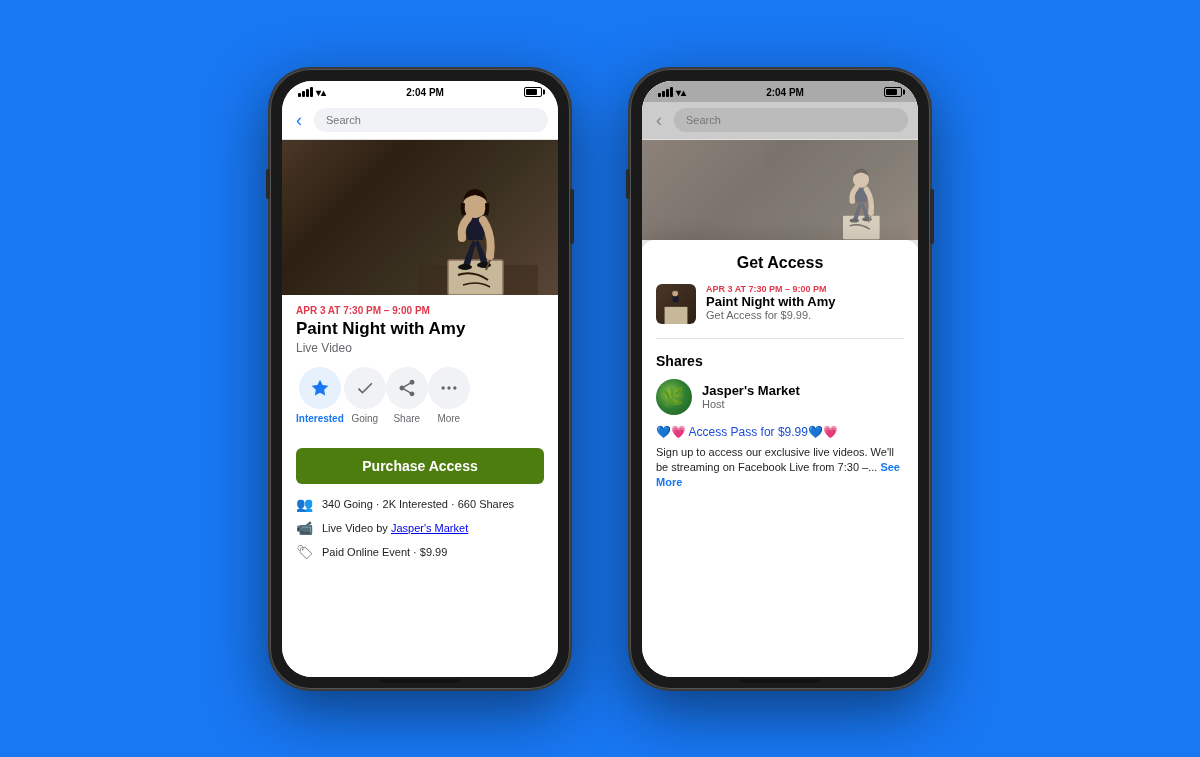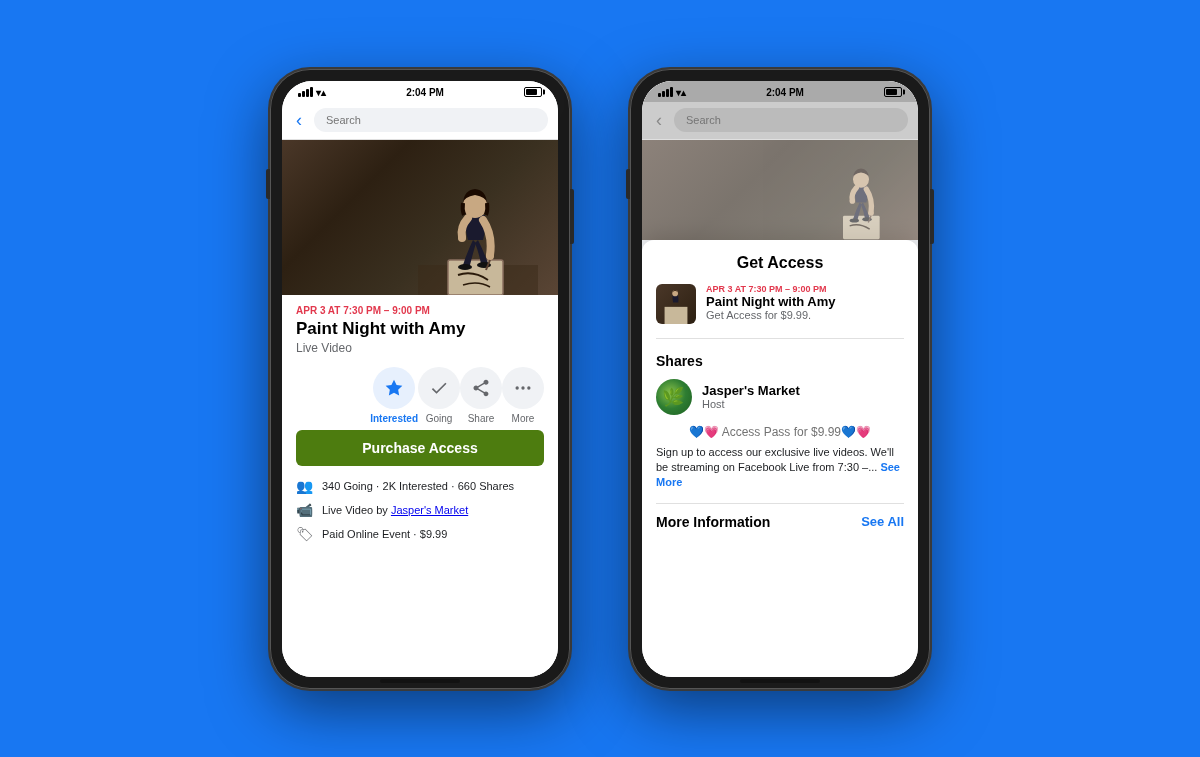--- a/index.html
+++ b/index.html
@@ -220,22 +220,22 @@
 
     .event-subtitle {
       font-size: 12px;
       color: #65676b;
       margin-bottom: 12px;
     }
 
     
     .action-row {
       display: flex;
-      justify-content: flex-end;
-      margin-bottom: 6px;
+      justify-content: flex-start;
+      margin-bottom: 24px;
     }
 
     .action-btn {
       display: flex;
       flex-direction: column;
       align-items: center;
       gap: 4px;
       cursor: pointer;
     }
 
@@ -383,23 +383,22 @@
       color: #000;
     }
 
     .host-label {
       font-size: 11px;
       color: #65676b;
     }
 
     .access-pass-row {
       font-size: 12px;
-      color: #737373;
+      color: #1d4ed8;
       margin-bottom: 6px;
-      text-align: center;
     }
 
     .modal-description {
       font-size: 11px;
       color: #1c1e21;
       line-height: 1.4;
       margin-bottom: 12px;
     }
 
     .see-more {
@@ -674,22 +673,18 @@
         <div class="access-pass-row">
           <span>💙💗 Access Pass for $9.99💙💗</span>
         </div>
 
         <div class="modal-description">
           <span>Sign up to access our exclusive live videos. We'll be streaming on Facebook Live from 7:30 –...</span>
           <span class="see-more"> </span>
           <span class="see-more-link">See More</span>
         </div>
 
-        <div class="more-info-row">
-          <span class="more-info-label">More Information</span>
-          <span class="see-all-link">See All</span>
-        </div>
       </div>
 
     </div>
   </div>
   <div class="home-indicator"></div>
 </div>
 
 </body></html>

